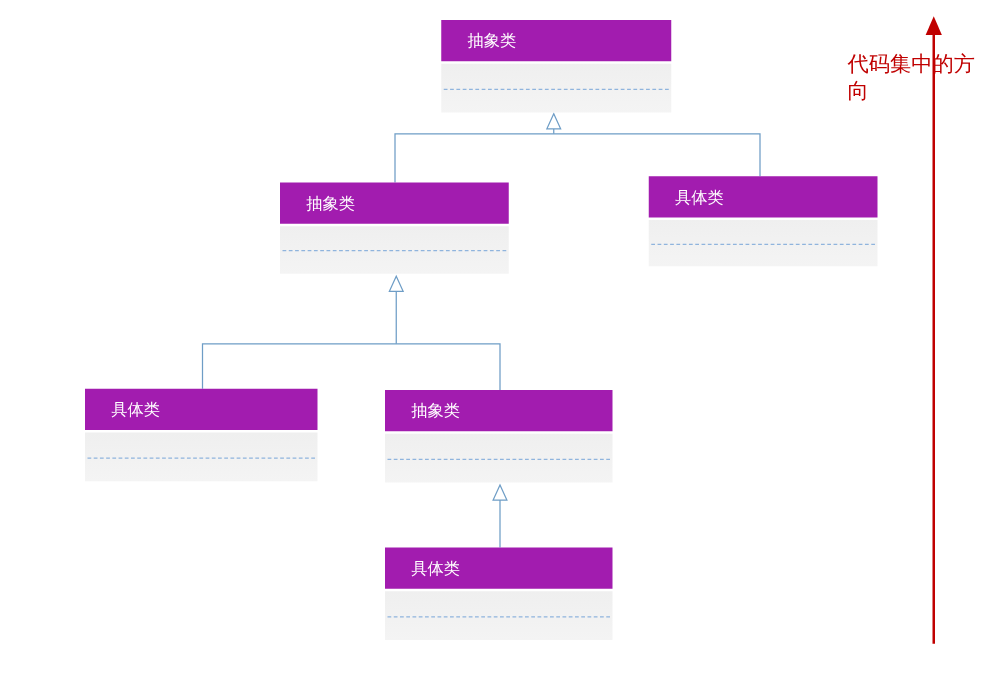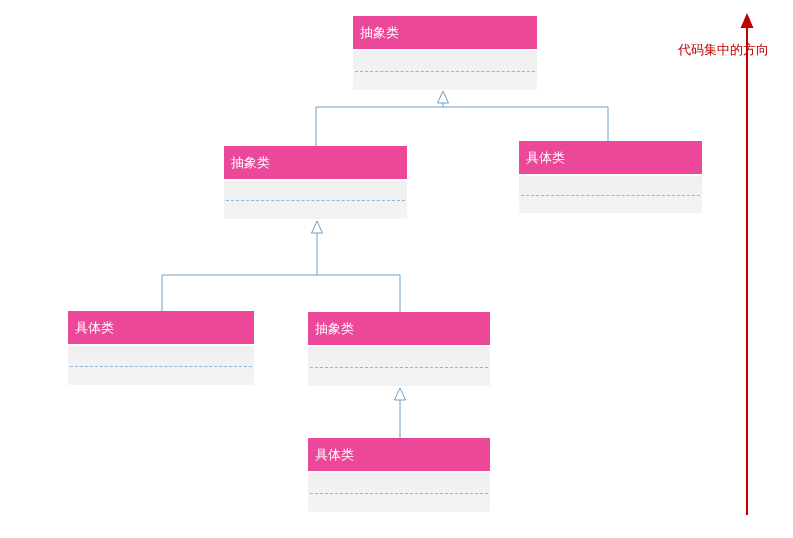--- a/index.html
+++ b/index.html
@@ -24,26 +24,26 @@
     pointer-events: none;
   }
   .uml-box {
     position: absolute;
     display: flex;
     flex-direction: column;
     box-sizing: border-box;
   }
   .uml-box .box-header {
     height: 33px;
-    background: #ec4899;
+    background: #a21caf;
     color: #ffffff;
     font-size: 13px;
     display: flex;
     align-items: center;
-    padding-left: 7px;
+    padding-left: 21px;
     flex: 0 0 auto;
   }
   .uml-box .box-body {
     flex: 1 1 auto;
     margin-top: 2px;
     background: linear-gradient(#efefef, #f4f4f4);
     position: relative;
   }
   .uml-box .box-divider {
     position: absolute;
@@ -51,21 +51,21 @@
     right: 2px;
     top: 50%;
     border-top: 1px dashed #8fb4dd;
   }
   .annotation {
     position: absolute;
     left: 678px;
     top: 42px;
     width: 114px;
     color: #c00000;
-    font-size: 13px;
+    font-size: 17px;
     line-height: 1.25;
     word-break: break-all;
   }
 </style>
 </head>
 <body>
 
 <div class="canvas">
 
   <svg class="connector-layer" width="793" height="538" viewBox="0 0 793 538" xmlns="http://www.w3.org/2000/svg">

